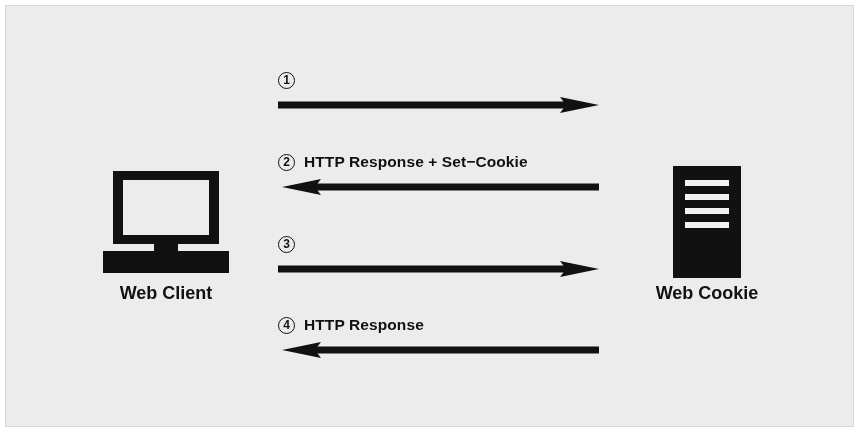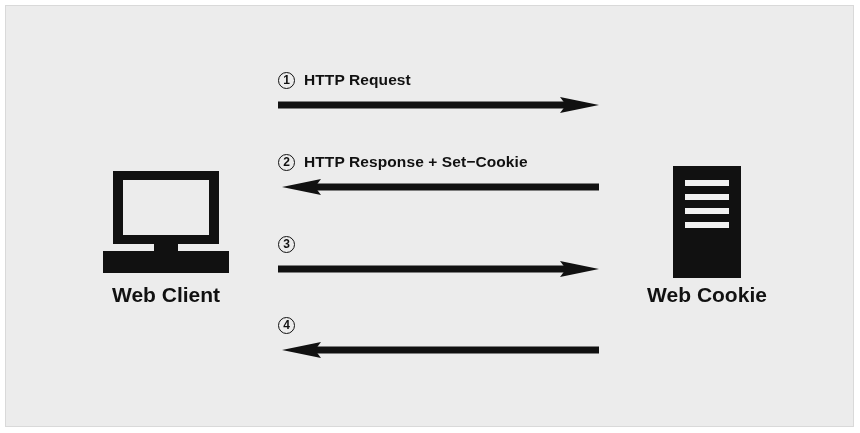--- a/index.html
+++ b/index.html
@@ -92,21 +92,21 @@
     background: #f2f2f2;
   }
   .server-stripe.s1 { top: 14px; }
   .server-stripe.s2 { top: 28px; }
   .server-stripe.s3 { top: 42px; }
   .server-stripe.s4 { top: 56px; }
 
   
   .node-label {
     position: absolute;
-    font-size: 21px;
+    font-size: 18px;
     font-weight: bold;
     color: #111111;
     letter-spacing: 0px;
     white-space: nowrap;
     text-align: center;
   }
   .node-label.client { left: 60px; top: 277px; width: 200px; }
   .node-label.server { left: 601px; top: 277px; width: 200px; }
 
   
@@ -181,21 +181,20 @@
       <div class="server-stripe s1"></div>
       <div class="server-stripe s2"></div>
       <div class="server-stripe s3"></div>
       <div class="server-stripe s4"></div>
     </div>
     <div class="node-label server">Web Cookie</div>
 
     <div class="msg m1">
       <div class="msg-head">
         <span class="step-circle">1</span>
-        <span class="msg-text">HTTP Request</span>
       </div>
       <div class="arrow-wrap">
         <svg width="325" height="22" viewBox="0 0 325 22">
           <rect x="0" y="6.5" width="290" height="7" fill="#111111"></rect>
           <polygon points="282,2 321,10 282,18 288,10" fill="#111111"></polygon>
         </svg>
       </div>
     </div>
 
     <div class="msg m2">
@@ -219,20 +218,21 @@
         <svg width="325" height="22" viewBox="0 0 325 22">
           <rect x="0" y="6.5" width="290" height="7" fill="#111111"></rect>
           <polygon points="282,2 321,10 282,18 288,10" fill="#111111"></polygon>
         </svg>
       </div>
     </div>
 
     <div class="msg m4">
       <div class="msg-head">
         <span class="step-circle">4</span>
+        <span class="msg-text">HTTP Response</span>
       </div>
       <div class="arrow-wrap">
         <svg width="325" height="22" viewBox="0 0 325 22">
           <rect x="35" y="6.5" width="286" height="7" fill="#111111"></rect>
           <polygon points="43,2 4,10 43,18 37,10" fill="#111111"></polygon>
         </svg>
       </div>
     </div>
 
   </div>

